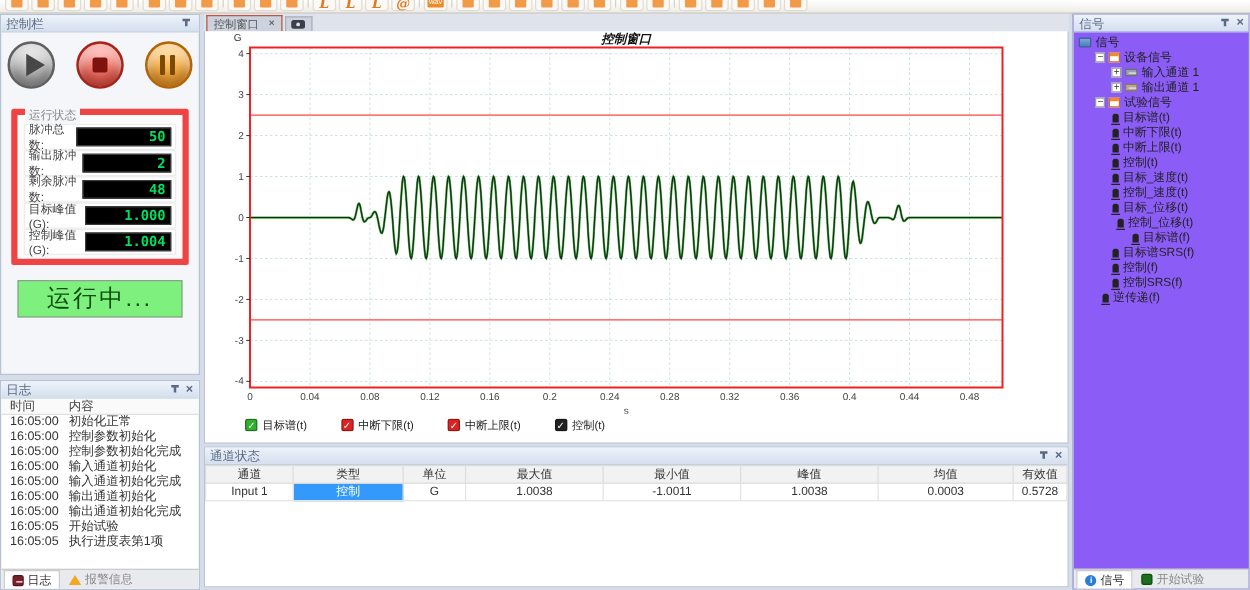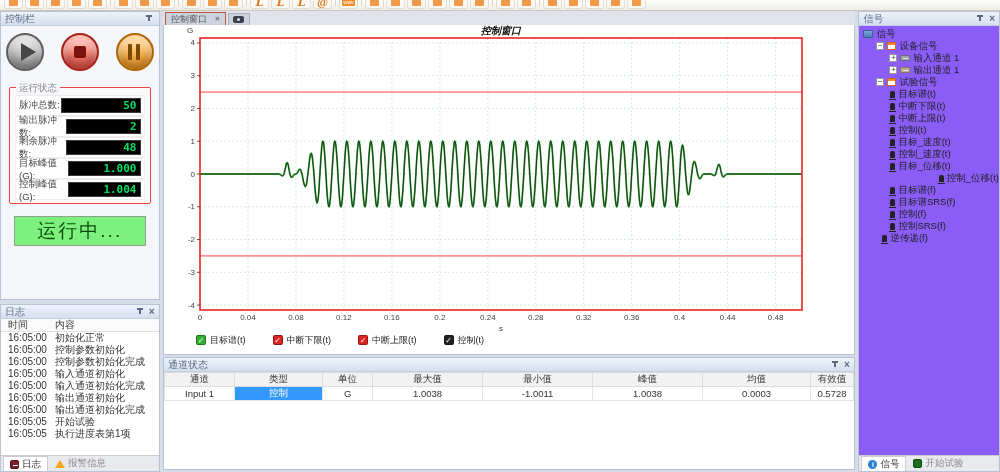--- a/index.html
+++ b/index.html
@@ -41,21 +41,21 @@
     box-shadow:inset 0 10px 8px rgba(255,255,255,.5),inset 0 -7px 9px rgba(0,0,0,.28)}
   .cbtn.play{background:radial-gradient(circle at 50% 32%,#dcdcdc,#8d8d8d);border:2px solid #606060}
   .cbtn.stop{background:radial-gradient(circle at 50% 32%,#ff9d92,#e63d30);border:2px solid #a52318}
   .cbtn.pause{background:radial-gradient(circle at 50% 32%,#ffc76a,#ef8d12);border:2px solid #b06508}
   .tri{position:absolute;left:13px;top:8px;width:0;height:0;border-left:15px solid #474747;
     border-top:9px solid transparent;border-bottom:9px solid transparent}
   .sq{position:absolute;left:11px;top:11px;width:12px;height:12px;background:#7d130e;border-radius:2px}
   .bars{position:absolute;left:10px;top:9px;display:flex;gap:4px}
   .bars i{display:block;width:4px;height:16px;background:#7a4a06;border-radius:1px}
 
-  .group{position:relative;margin:13px 8px 0;border:1px solid #ef4444;border-radius:2px;background:#fbfbfc;padding:7px 5px 3px}
+  .group{position:relative;margin:13px 8px 0;border:5px solid #ef4444;border-radius:2px;background:#fbfbfc;padding:7px 5px 3px}
   .gtitle{position:absolute;top:-6px;left:6px;background:#f4f6f9;padding:0 3px;color:#8a8a8a;font-size:9.5px}
   .field{display:flex;align-items:center;justify-content:space-between;height:21px;background:#fff;
     border:1px solid #ececec;border-radius:2px;margin-bottom:0;padding:0 3px}
   .flabel{color:#444;font-size:9.5px}
   .fvalue{width:80px;height:15px;background:#000;color:#00e060;font-family:"DejaVu Sans Mono",monospace;
     font-size:11px;font-weight:bold;text-align:right;line-height:14px;padding:0 3px;border:1px solid #3a3a3a}
   .runbox{margin:12px 13px 0;height:30px;background:#7ef07e;border:1px solid #8fa08f;
     display:flex;align-items:center;justify-content:center;font-size:19px;color:#0c4d0c;letter-spacing:2px}
 
   
@@ -530,25 +530,25 @@
             <span class="lbl">目标_速度(t)</span>
           </div>
           <div class="trow" style="padding-left: 30px;">
             <span class="ico ico-sig"></span>
             <span class="lbl">控制_速度(t)</span>
           </div>
           <div class="trow" style="padding-left: 30px;">
             <span class="ico ico-sig"></span>
             <span class="lbl">目标_位移(t)</span>
           </div>
-          <div class="trow" style="padding-left: 16px; justify-content: flex-end;">
+          <div class="trow" style="padding-left: 34px;">
             <span class="ico ico-sig"></span>
             <span class="lbl">控制_位移(t)</span>
           </div>
-          <div class="trow" style="padding-left: 30px;">
+          <div class="trow" style="padding-left: 30px; margin-left: 16px;">
             <span class="ico ico-sig"></span>
             <span class="lbl">目标谱(f)</span>
           </div>
           <div class="trow" style="padding-left: 30px;">
             <span class="ico ico-sig"></span>
             <span class="lbl">目标谱SRS(f)</span>
           </div>
           <div class="trow" style="padding-left: 30px;">
             <span class="ico ico-sig"></span>
             <span class="lbl">控制(f)</span>

